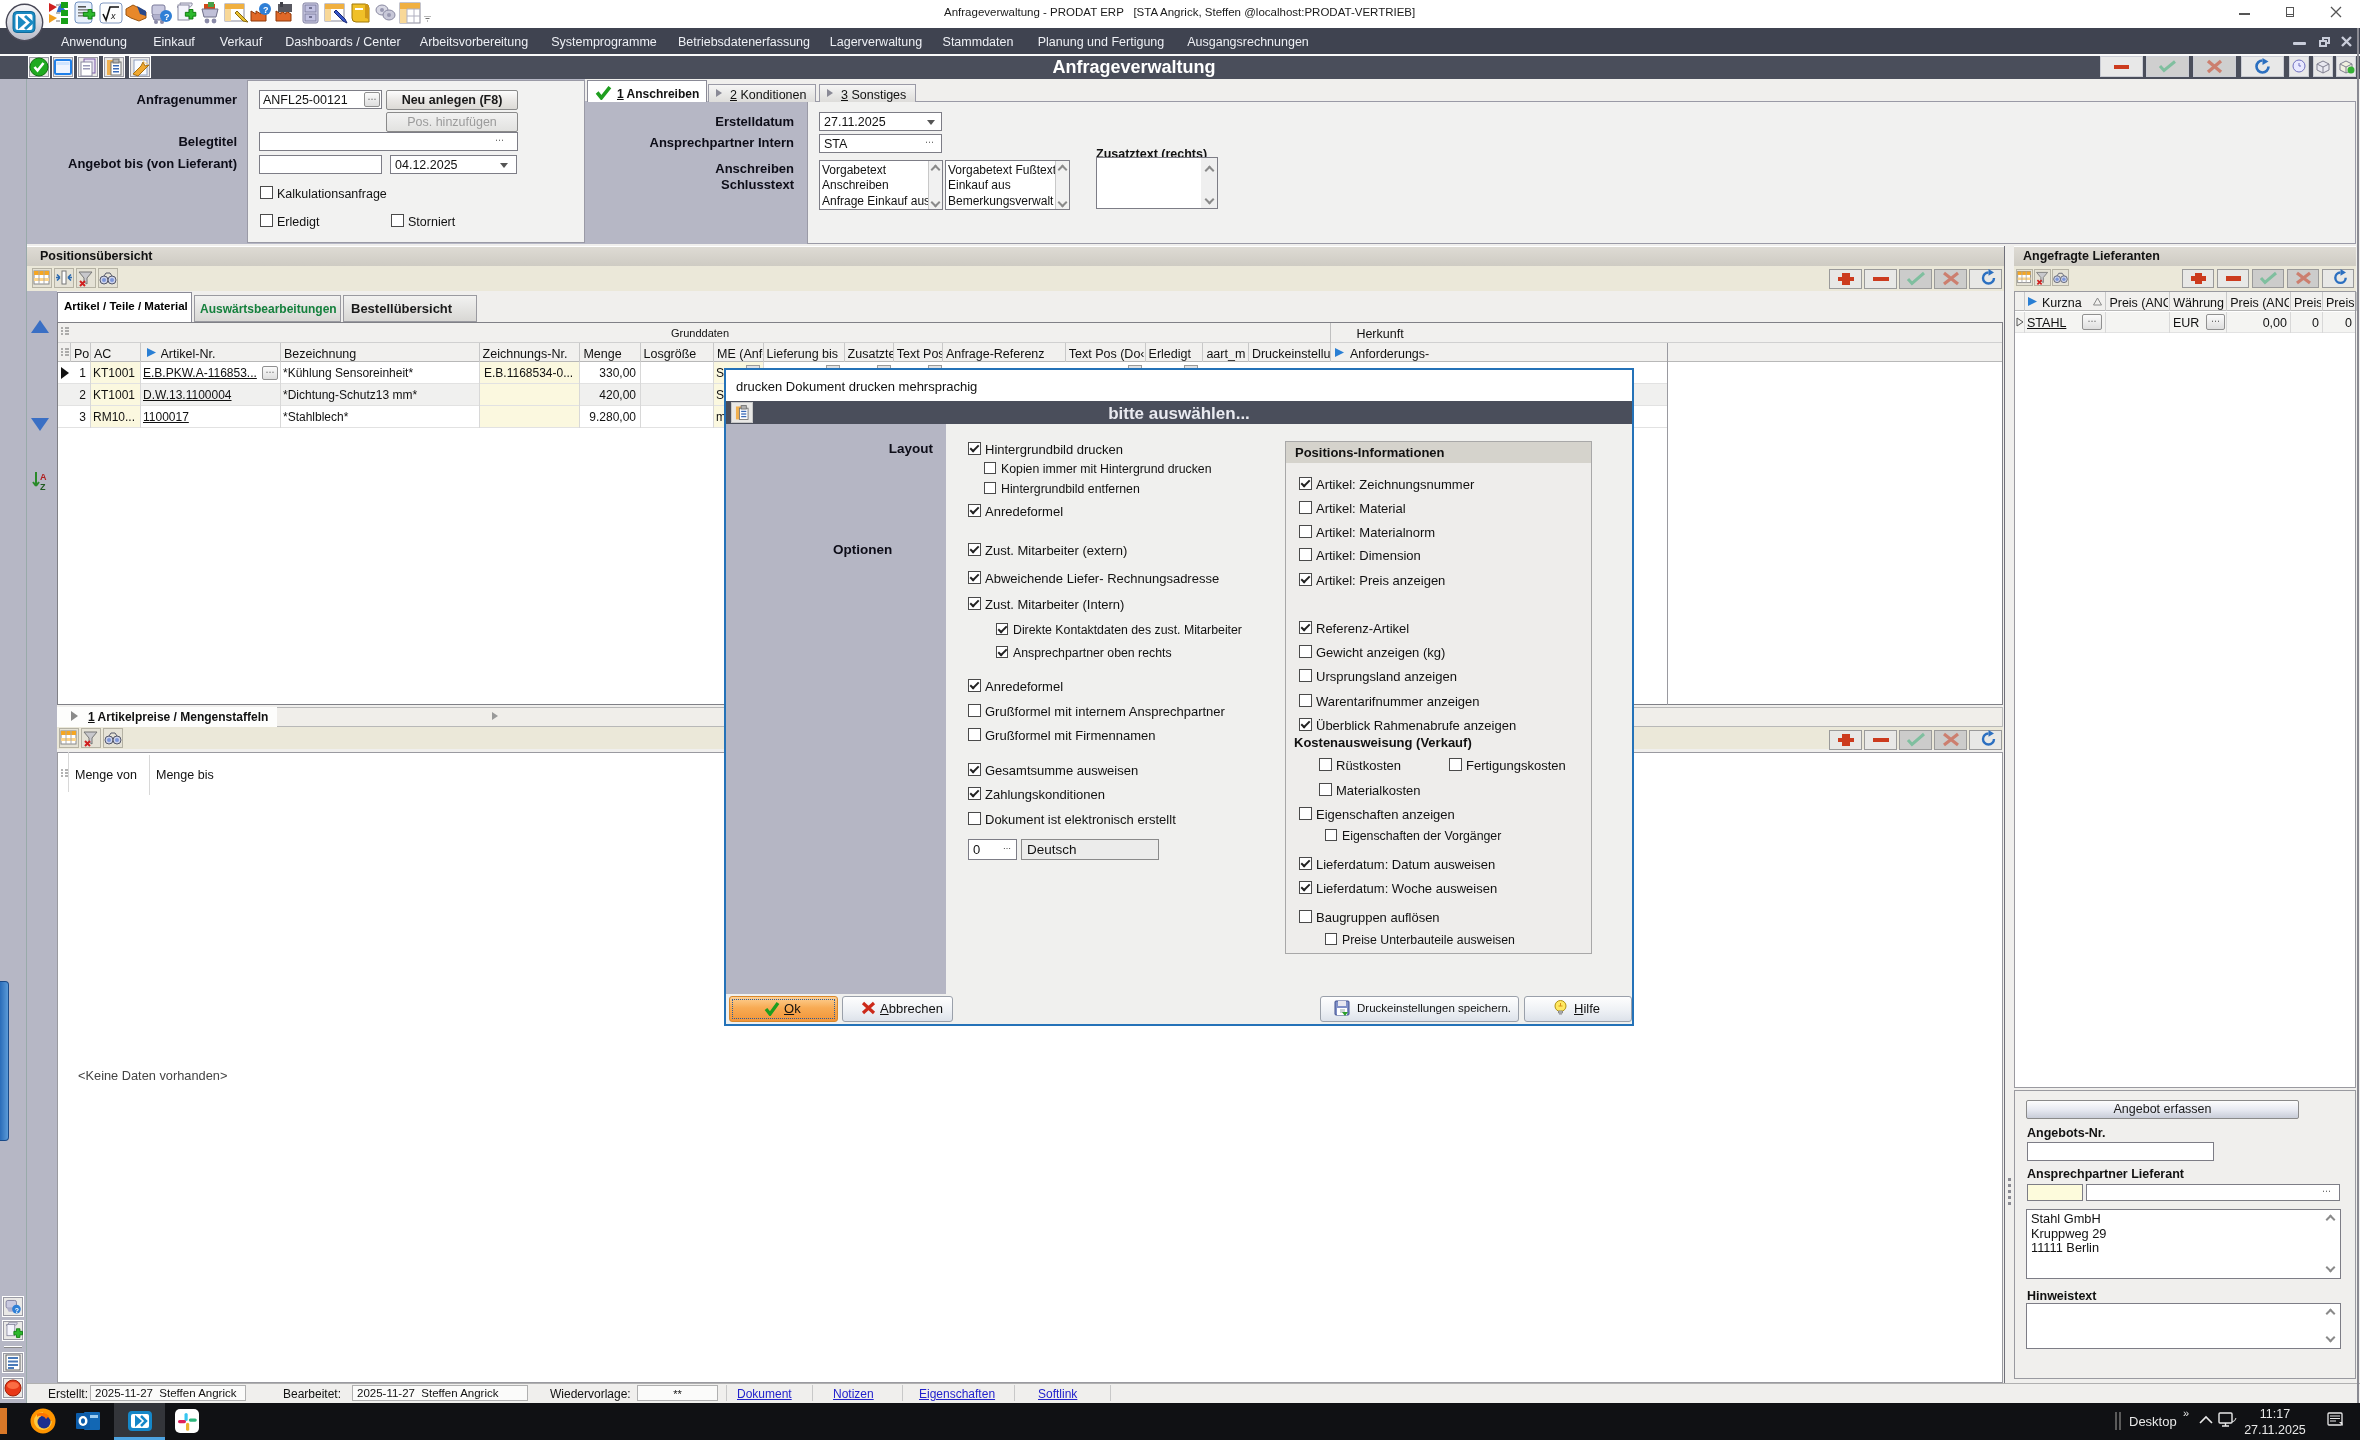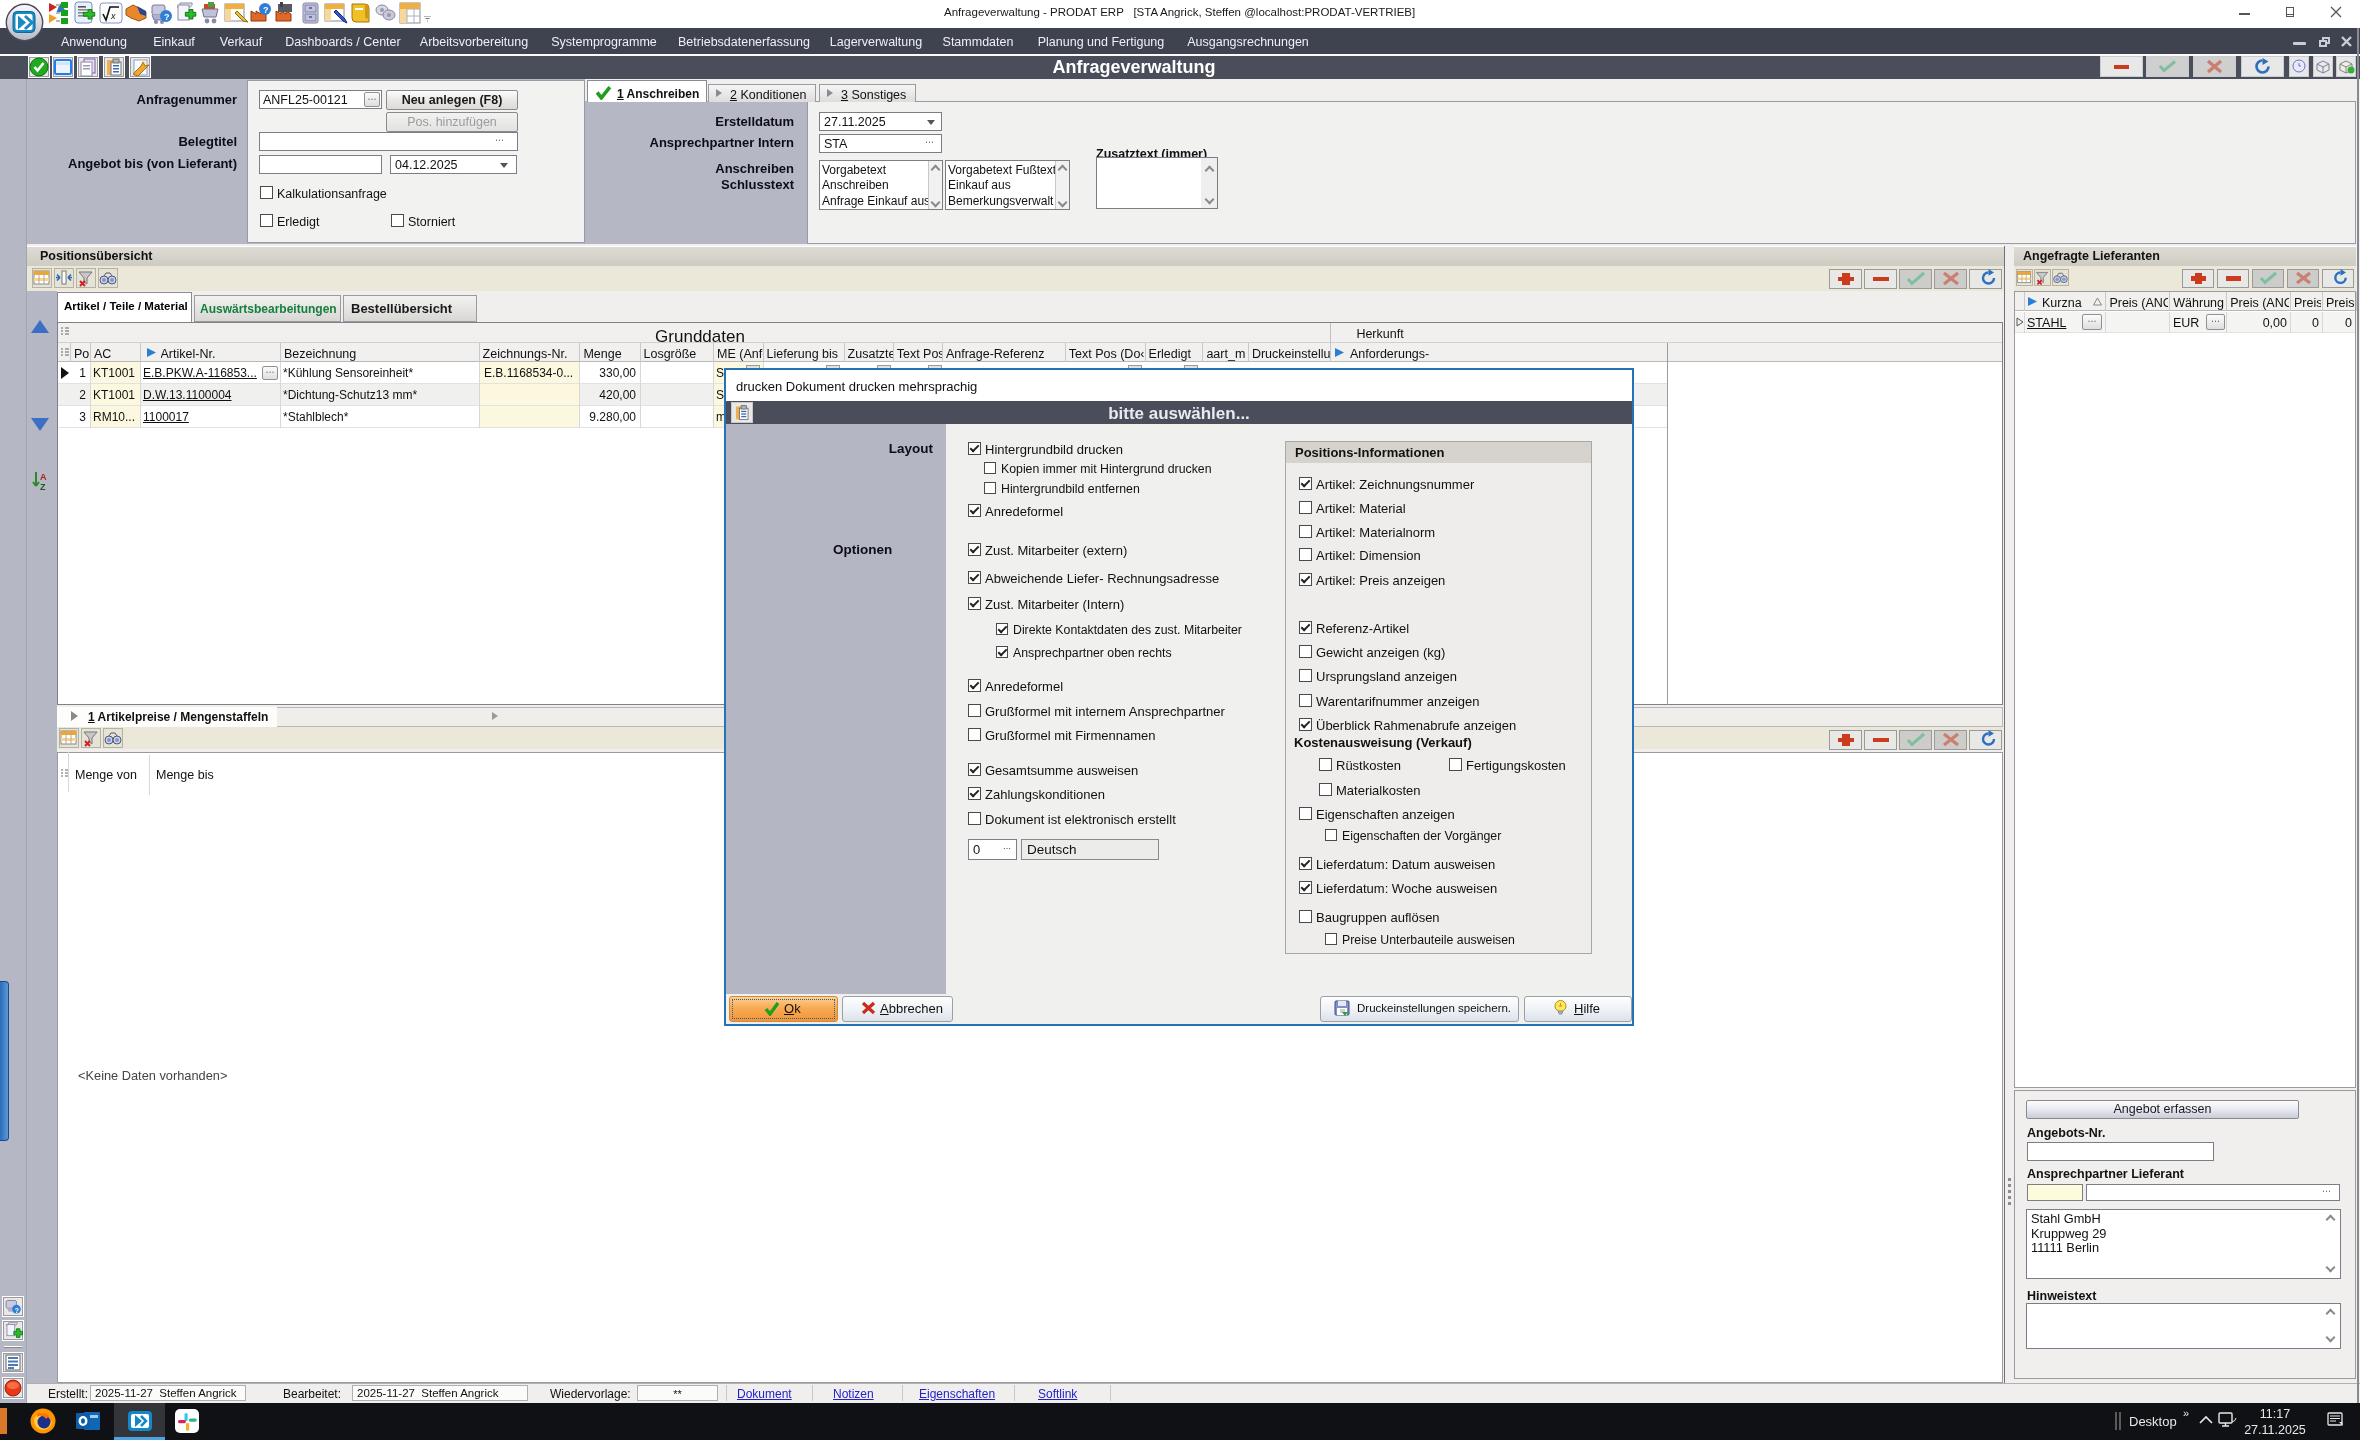--- a/index.html
+++ b/index.html
@@ -261,21 +261,21 @@
 <div class="sb" style="left:928px;top:161px;height:48px"></div>
 <div class="chev up" style="left:932px;top:166px"></div>
 <div class="chev dn" style="left:932px;top:199px"></div>
 <div class="inp" style="left:945px;top:160px;width:125px;height:50px;overflow:hidden"></div>
 <div class="a" style="left:948px;top:163px;font-size:12px;white-space:nowrap">Vorgabetext Fußtext</div>
 <div class="a" style="left:948px;top:178px;font-size:12px;white-space:nowrap">Einkauf aus</div>
 <div class="a" style="left:948px;top:194px;font-size:12px;white-space:nowrap">Bemerkungsverwalt</div>
 <div class="sb" style="left:1055px;top:161px;height:48px"></div>
 <div class="chev up" style="left:1059px;top:166px"></div>
 <div class="chev dn" style="left:1059px;top:199px"></div>
-<div class="a bold" style="left:1096px;top:147px;font-size:12.5px">Zusatztext (immer)</div>
+<div class="a bold" style="left:1096px;top:147px;font-size:12.5px">Zusatztext (rechts)</div>
 <div class="inp" style="left:1096px;top:157px;width:122px;height:52px"></div>
 <div class="a" style="left:1201px;top:158px;width:16px;height:50px;background:#efefef"></div>
 <div class="chev up" style="left:1206px;top:167px"></div>
 <div class="chev dn" style="left:1206px;top:196px"></div>
 <div class="a" style="left:0;top:79px;width:27px;height:1324px;background:#b6b7c5;border-right:1px solid #9aa"></div>
 <div class="a" style="left:27px;top:247px;width:30px;height:1136px;background:#b6b7c5"></div>
 <div class="arr" style="left:31px;top:320px;border-left:9px solid transparent;border-right:9px solid transparent;border-bottom:13px solid #3a6fc4"></div>
 <div class="arr" style="left:31px;top:418px;border-left:9px solid transparent;border-right:9px solid transparent;border-top:13px solid #3a6fc4"></div>
 <svg class="a" style="left:31px;top:470px" width="18" height="22" viewBox="0 0 18 22">
     <path d="M5 2 v14 M5 16 l-3 -4 M5 16 l3 -4" stroke="#2a8a2a" stroke-width="2" fill="none"></path>
@@ -361,21 +361,21 @@
     <path d="M19.5 0 l5.5 3.5 l-5.5 3.3 z" fill="#2b6fc0"></path>
   </svg>
 <div class="a" style="left:194px;top:295px;width:147px;height:27px;background:linear-gradient(#f2f2f1,#d8d7d4);border:1px solid #9a9aa0"></div>
 <div class="a bold" style="left:200px;top:302px;font-size:12px;color:#15803d">Auswärtsbearbeitungen</div>
 <div class="a" style="left:343px;top:295px;width:134px;height:27px;background:linear-gradient(#f2f2f1,#d8d7d4);border:1px solid #9a9aa0"></div>
 <div class="a bold" style="left:351px;top:301px;font-size:13px;color:#1a1a1a">Bestellübersicht</div>
 <div class="a" style="left:57px;top:292px;width:135px;height:30px;background:#fff;border:1px solid #8a8a96;border-bottom:none"></div>
 <div class="a bold" style="left:64px;top:300px;font-size:11.5px;color:#000">Artikel / Teile / Material</div>
 <div class="a" style="left:57px;top:322px;width:1946px;height:383px;background:#fff;border:1px solid #808086"></div>
 <div class="a" style="left:58px;top:323px;width:1944px;height:20px;background:#f1f0ee;border-bottom:1px solid #d0d0d0"></div>
-<div class="a" style="left:70px;top:323px;width:1260px;text-align:center;font-size:17px;padding-top:4px">Grunddaten</div>
+<div class="a" style="left:70px;top:323px;width:1260px;text-align:center;font-size:11px;padding-top:4px">Grunddaten</div>
 <div class="a" style="left:1330px;top:323px;width:100px;text-align:center;font-size:12.5px;padding-top:4px">Herkunft</div>
 <div class="a" style="left:1330px;top:323px;width:1px;height:20px;background:#c0c0c0"></div>
 <div class="a" style="left:58px;top:343px;width:1944px;height:19px;background:#f1f0ee;border-bottom:1px solid #b8b8b8"></div>
 <div class="a" style="left:70.0px;top:343px;width:1px;height:19px;background:#c8c8c8"></div>
 <div class="a" style="left:90.0px;top:343px;width:1px;height:19px;background:#c8c8c8"></div>
 <div class="a" style="left:74.0px;top:347px;font-size:12.5px;white-space:nowrap;overflow:hidden;width:16.0px">Po</div>
 <div class="a" style="left:139.5px;top:343px;width:1px;height:19px;background:#c8c8c8"></div>
 <div class="a" style="left:94.0px;top:347px;font-size:12.5px;white-space:nowrap;overflow:hidden;width:45.5px">AC</div>
 <div class="a" style="left:280.0px;top:343px;width:1px;height:19px;background:#c8c8c8"></div>
 <div class="a" style="left:160.5px;top:347px;font-size:12.5px;white-space:nowrap;overflow:hidden;width:119.5px">Artikel-Nr.</div>

